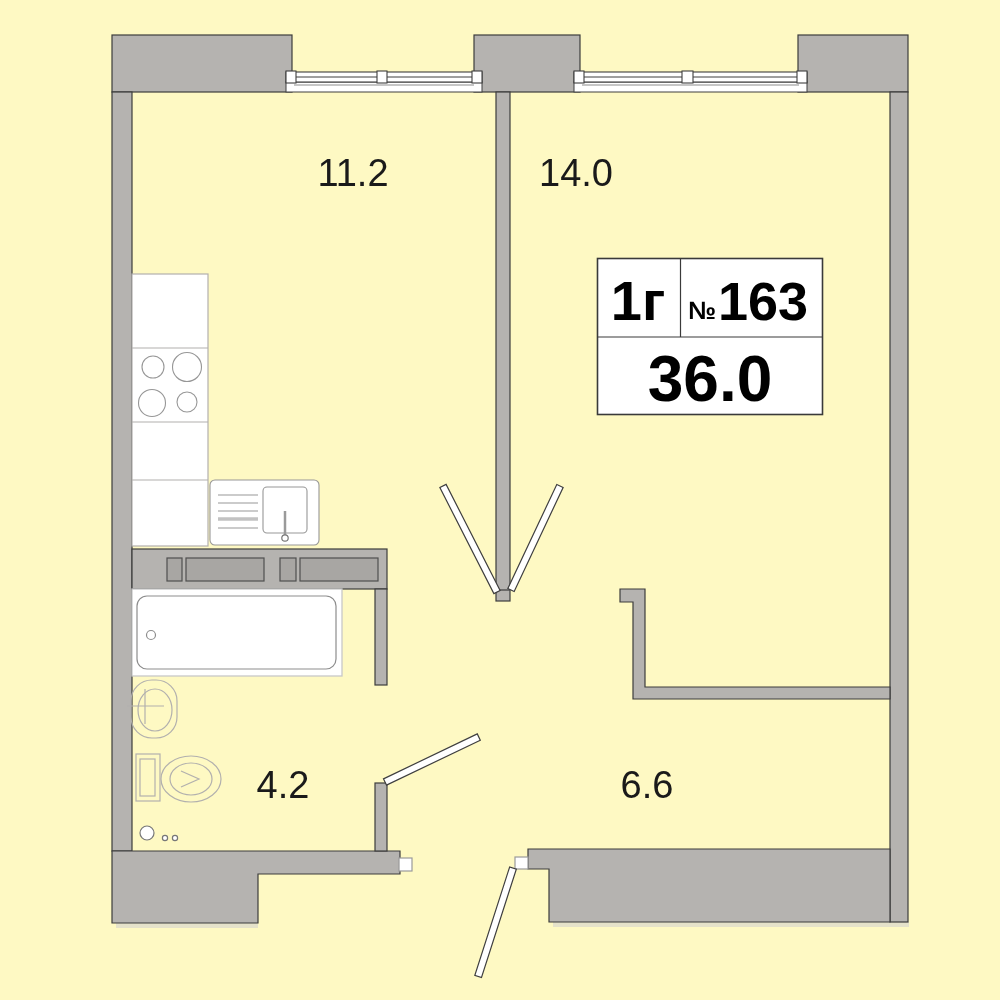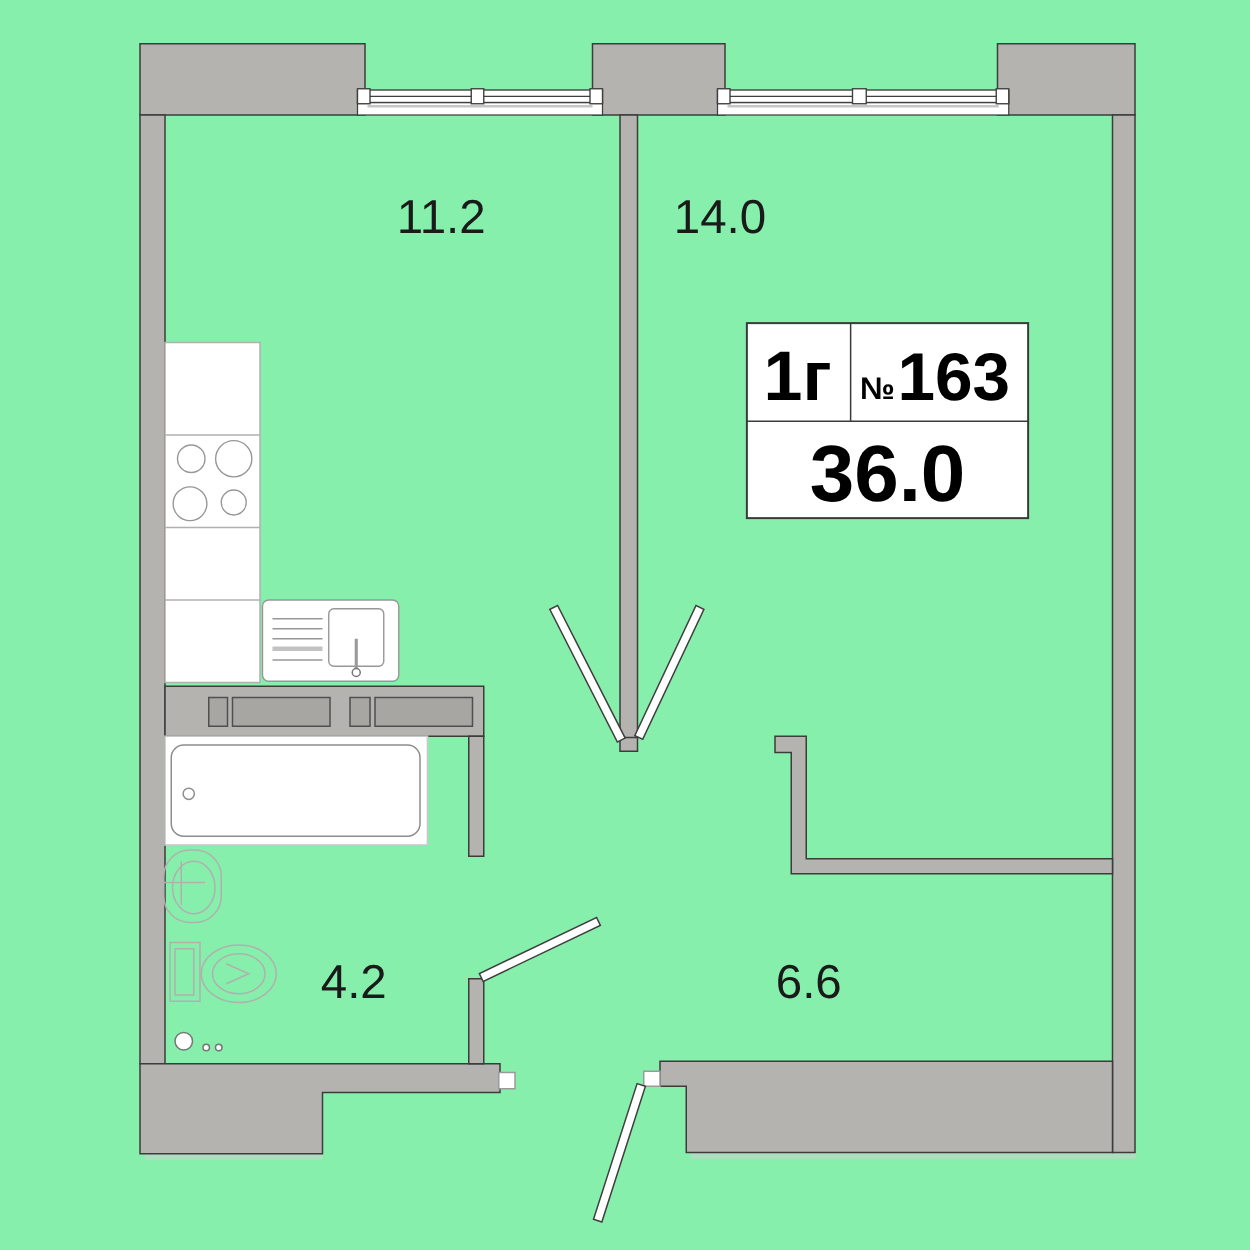--- a/index.html
+++ b/index.html
@@ -1,16 +1,16 @@
 <!DOCTYPE html>
 <html><head>
 <meta charset="utf-8">
 <style>
   html,body{margin:0;padding:0;background:#ffffff;}
-  .plan-wrap{width:1000px;height:1000px;position:relative;background:#86efac;
+  .plan-wrap{width:1000px;height:1000px;position:relative;background:#fef9c3;
              font-family:"Liberation Sans",sans-serif;}
   svg{display:block;}
   .wall{fill:#b5b3b0;stroke:#3c3c3c;stroke-width:1.2;}
   .wall-stub-line{stroke:#3c3c3c;stroke-width:1.2;}
   .shaft{fill:#a8a6a3;stroke:#4f4f4f;stroke-width:1.2;}
   .win{fill:#ffffff;stroke:#3f3f3f;stroke-width:1.1;}
   .win-line{stroke:#3f3f3f;stroke-width:1;}
   .win-sill{fill:#ffffff;stroke:#3f3f3f;stroke-width:1;}
   .win-under{stroke:#c6c6c6;stroke-width:2;}
   .door-leaf{fill:#ffffff;stroke:#3f3f3f;stroke-width:1.2;}

